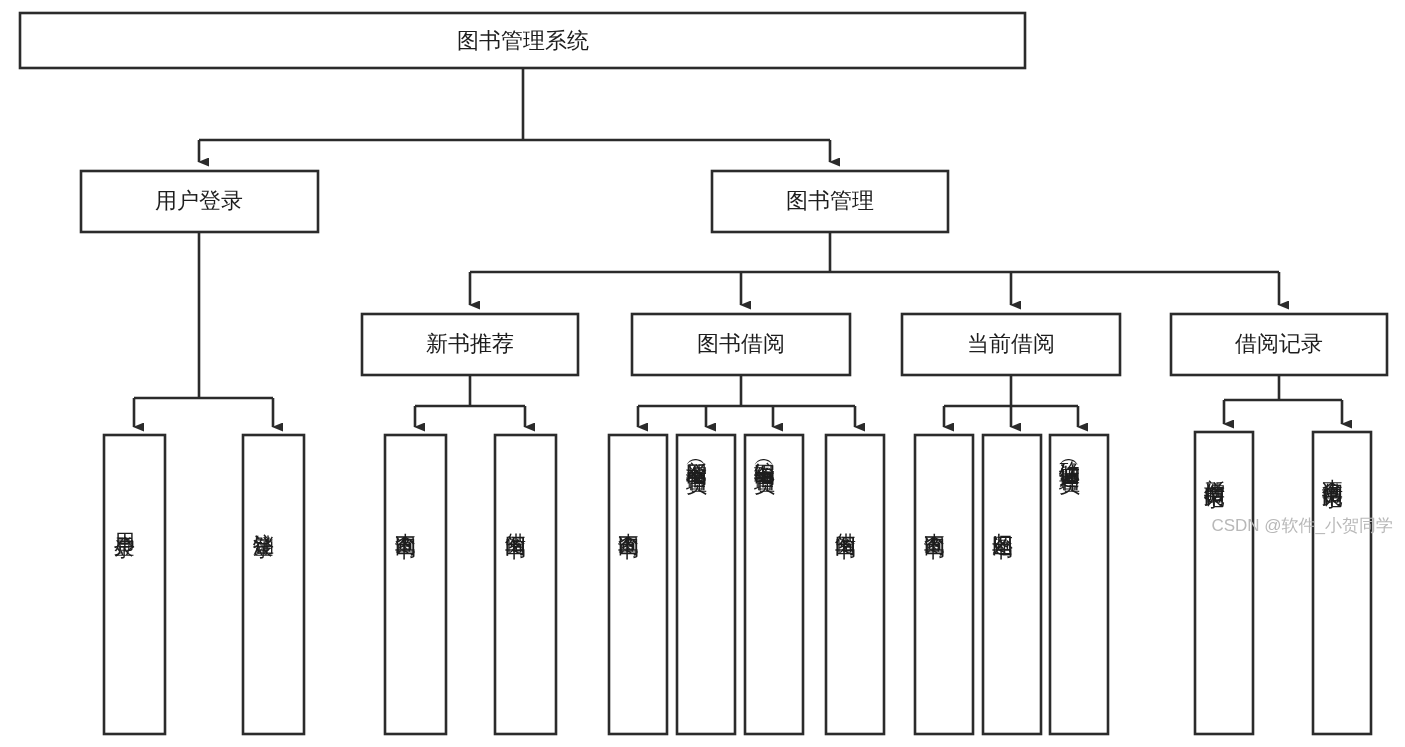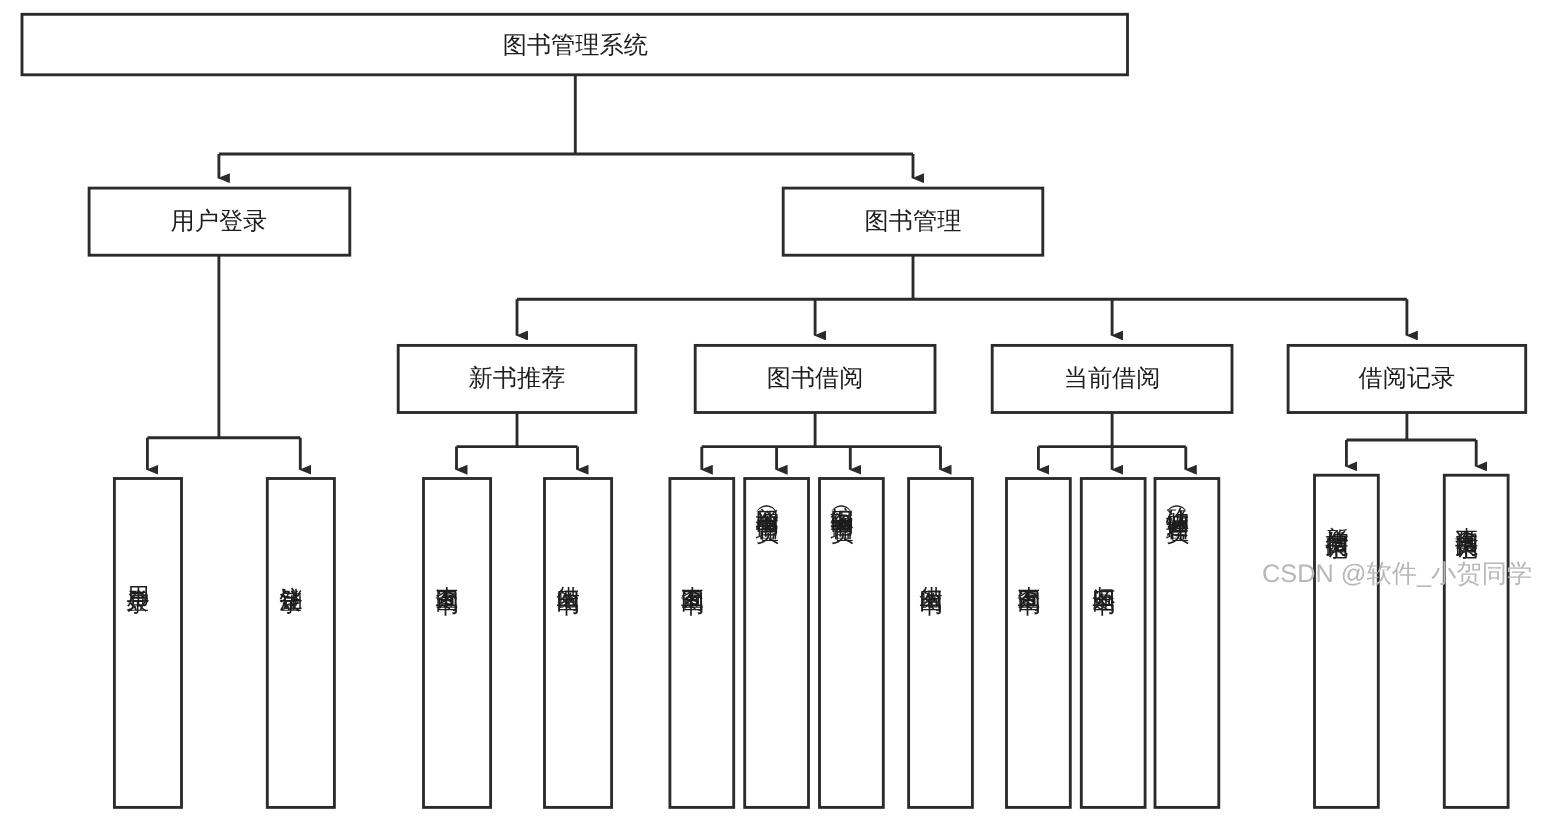--- a/index.html
+++ b/index.html
@@ -56,21 +56,21 @@
     letter-spacing: 2px;
     text-align: left;
     white-space: nowrap;
     pointer-events: none;
   }
   .watermark {
     position: absolute;
     right: 12px;
     bottom: 8px;
     font-family: "Liberation Sans", "DejaVu Sans", sans-serif;
-    font-size: 23px;
+    font-size: 17px;
     color: #b8b8b8;
     white-space: nowrap;
     pointer-events: none;
   }
 </style>
 </head>
 <body>
 
 <div id="diagram-root">
 

